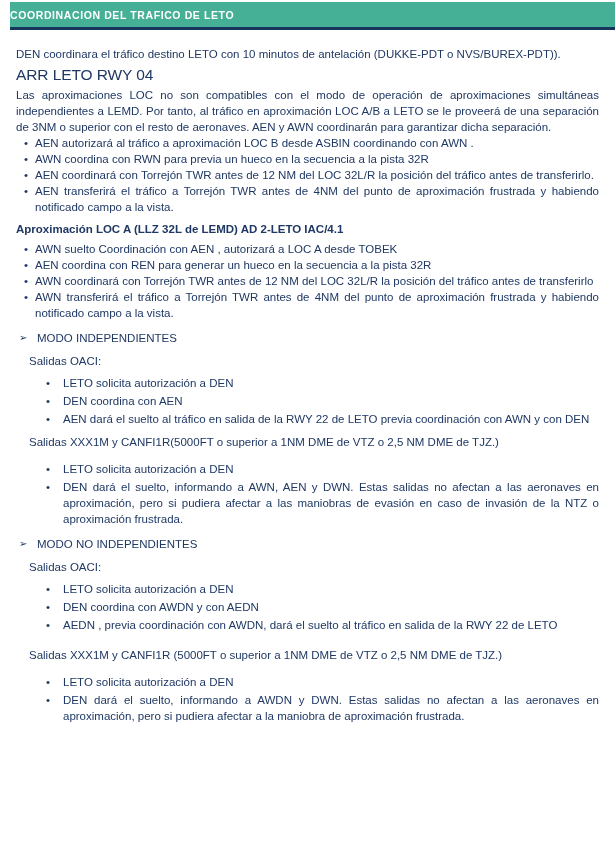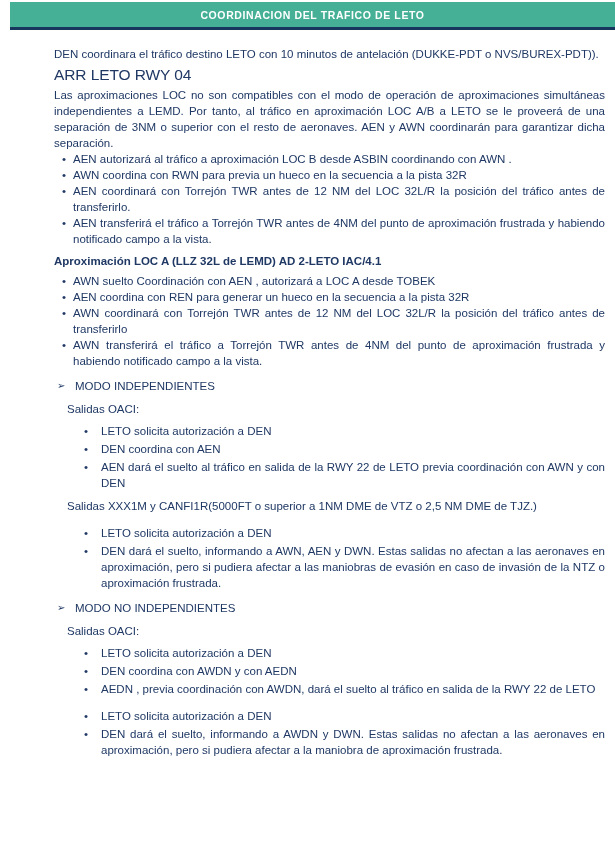--- a/index.html
+++ b/index.html
@@ -5,27 +5,27 @@
   html,body { margin:0; padding:0; background:#ffffff; }
   .page {
     position:relative; width:615px; height:846px; overflow:hidden;
     background:#fff; color:var(--text,#1f3864);
     font-family:"Liberation Sans", sans-serif;
   }
   .banner {
     margin:2px 0 0 10px; height:25px;
     background:var(--banner_bg,#45b096);
     border-bottom:3px solid var(--banner_border,#17365d);
-    display:flex; align-items:center; justify-content:center;
+    display:flex; align-items:center; justify-content:flex-start;
   }
   .banner-title {
     color:var(--banner_text,#ffffff);
     font-size:10.5px; font-weight:bold; letter-spacing:0.6px;
   }
-  .content { padding:0 10px; font-size:11.5px; line-height:16px;margin-left:44px; }
+  .content { padding:0 16px; font-size:11.5px; line-height:16px; }
   .intro { margin:16px 0 0; }
   h1 { font-size:15.5px; line-height:20px; margin:3px 0 1px; font-weight:normal; letter-spacing:-0.1px; }
   .para { text-align:justify; margin:2px 0 0; }
   h2 { font-size:11.5px; line-height:16px; margin:6px 0 4px; font-weight:normal; }
   h2 .b { font-weight:bold; }
   .blist { margin:0; }
   .l1 .item { display:flex; margin-left:8px; }
   .l1 .mk { flex:none; width:11px; }
   .l2 .item { display:flex; margin-left:30px; margin-bottom:2px; }
   .l2 .mk { flex:none; width:17px; }
@@ -145,20 +145,21 @@
       <div class="item">
         <span class="mk">•</span>
         <span class="tx">DEN coordina con AWDN y con AEDN</span>
       </div>
       <div class="item">
         <span class="mk">•</span>
         <span class="tx">AEDN , previa coordinación con AWDN, dará el suelto al tráfico en salida de la RWY 22 de LETO</span>
       </div>
     </div>
 
+    <div class="group-label mt14" style="margin-bottom:0">Salidas XXX1M y CANFI1R (5000FT o superior a 1NM DME de VTZ o 2,5 NM DME de TJZ.)</div>
 
     <div class="blist l2 mt12">
       <div class="item">
         <span class="mk">•</span>
         <span class="tx">LETO solicita autorización a DEN</span>
       </div>
       <div class="item">
         <span class="mk">•</span>
         <span class="tx">DEN dará el suelto, informando a AWDN y DWN. Estas salidas no afectan a las aeronaves en aproximación, pero si pudiera afectar a la maniobra de aproximación frustrada.</span>
       </div>

